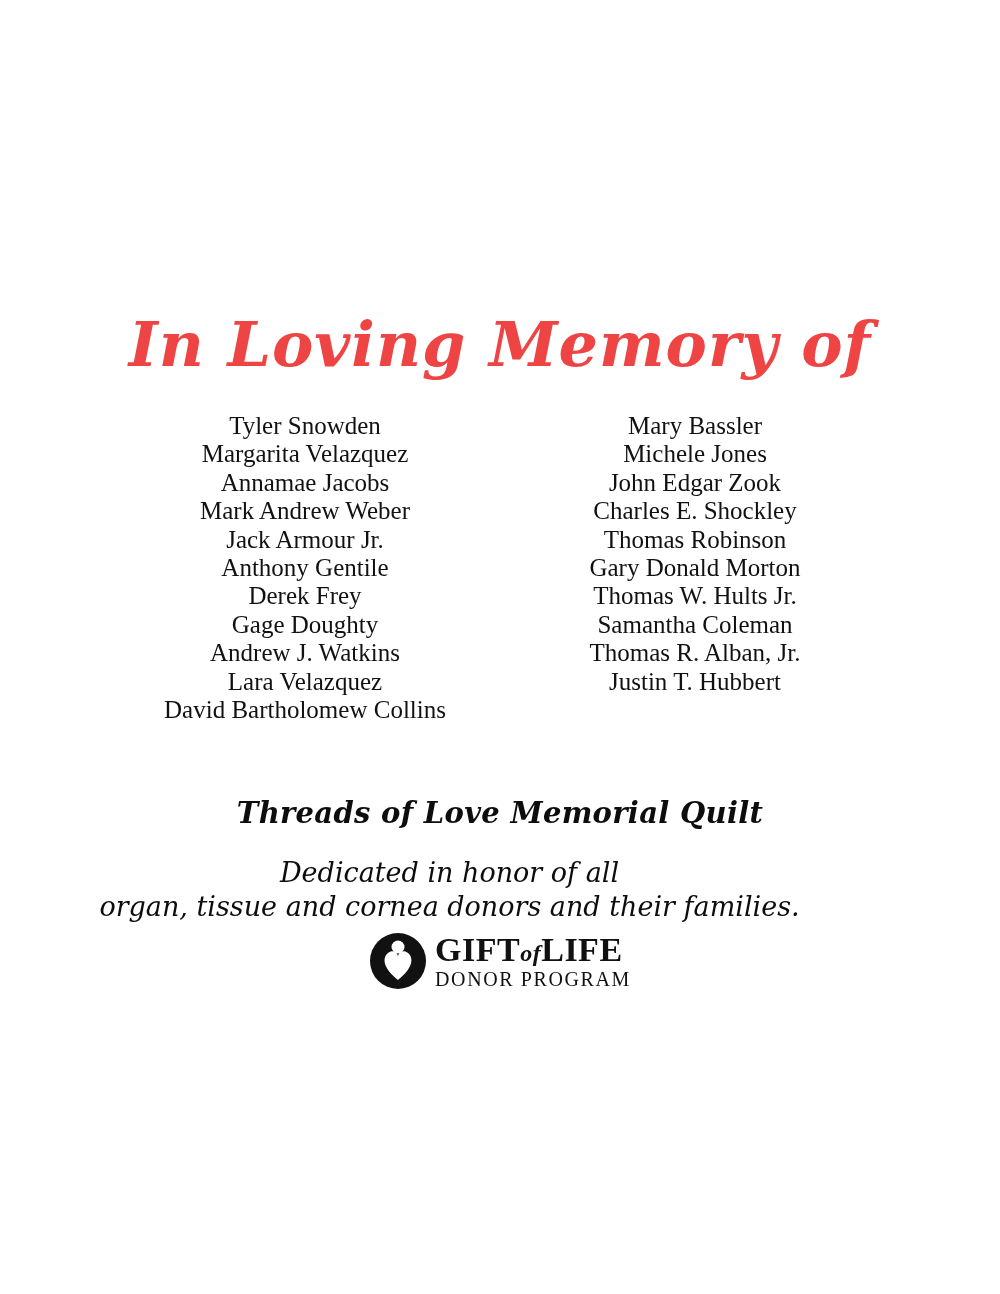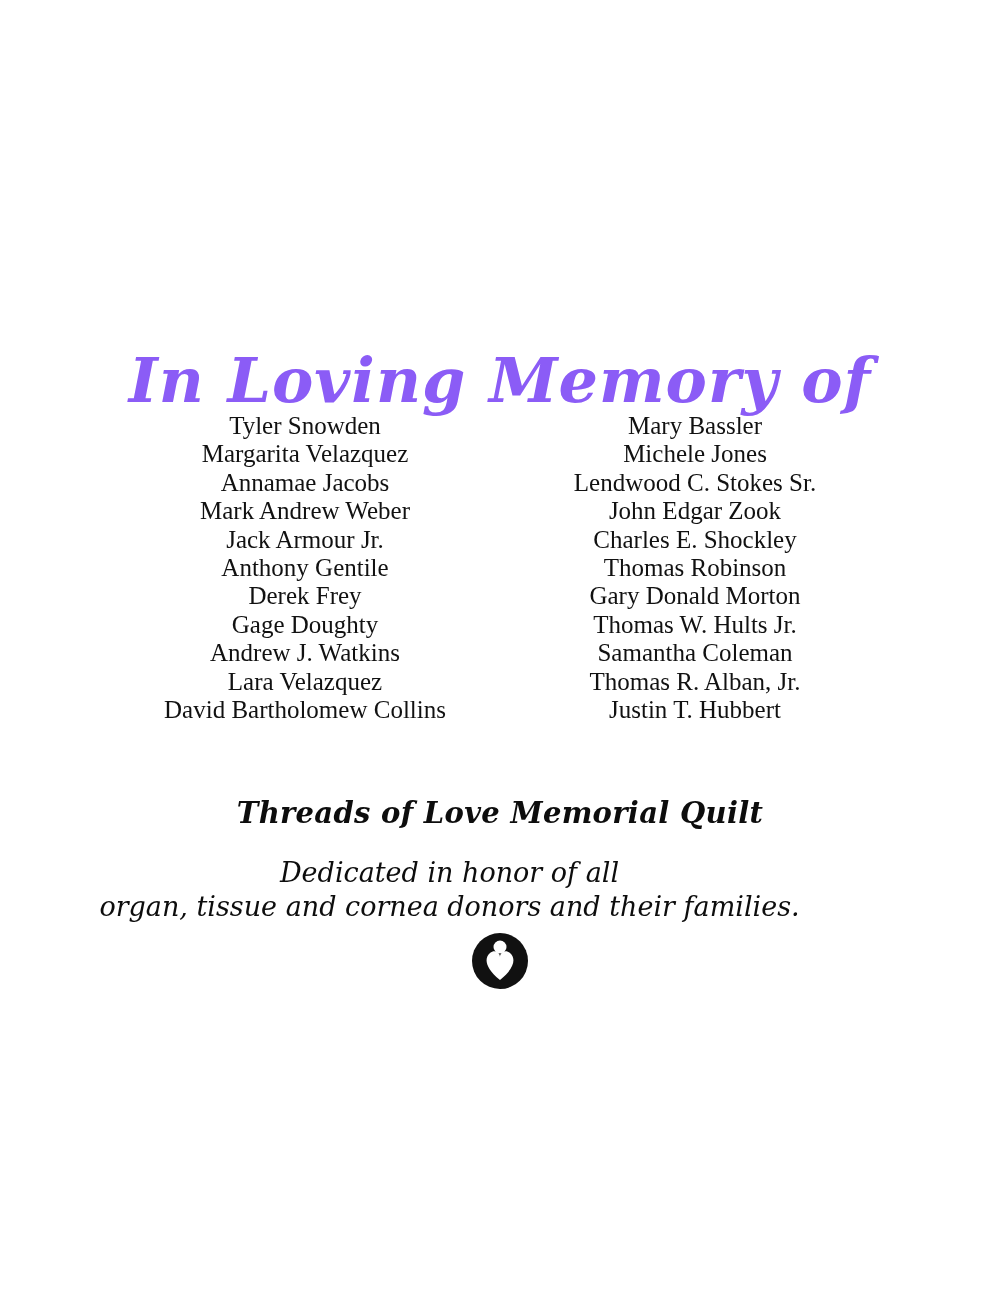--- a/index.html
+++ b/index.html
@@ -27,22 +27,21 @@
     left: 0;
     top: 312px;
     width: 1000px;
     text-align: center;
     font-family: "DejaVu Serif", serif;
     font-style: italic;
     font-weight: 700;
     font-size: 62px;
     line-height: 1.05;
     letter-spacing: 1px;
-    color: #8b5cf6;
-    margin-top: 36px;
+    color: #ef4444;
   }
   .names-block {
     position: absolute;
     left: 130px;
     top: 412px;
     width: 740px;
     display: flex;
     flex-direction: row;
     justify-content: space-between;
   }
@@ -146,21 +145,20 @@
       <div class="name-entry">Anthony Gentile</div>
       <div class="name-entry">Derek Frey</div>
       <div class="name-entry">Gage Doughty</div>
       <div class="name-entry">Andrew J. Watkins</div>
       <div class="name-entry">Lara Velazquez</div>
       <div class="name-entry">David Bartholomew Collins</div>
     </div>
     <div class="names-column">
       <div class="name-entry">Mary Bassler</div>
       <div class="name-entry">Michele Jones</div>
-      <div class="name-entry">Lendwood C. Stokes Sr.</div>
       <div class="name-entry">John Edgar Zook</div>
       <div class="name-entry">Charles E. Shockley</div>
       <div class="name-entry">Thomas Robinson</div>
       <div class="name-entry">Gary Donald Morton</div>
       <div class="name-entry">Thomas W. Hults Jr.</div>
       <div class="name-entry">Samantha Coleman</div>
       <div class="name-entry">Thomas R. Alban, Jr.</div>
       <div class="name-entry">Justin T. Hubbert</div>
     </div>
   </div>
@@ -173,15 +171,21 @@
   </div>
 
   <div class="logo-wrap">
     <div class="logo-mark">
       <svg width="58" height="58" viewBox="0 0 58 58" aria-hidden="true">
         <circle cx="29" cy="29" r="28" fill="#111111"></circle>
         <path d="M29 48 C 14 36, 13 26, 19 21 C 24 17, 29 21, 29 25 C 29 21, 34 17, 39 21 C 45 26, 44 36, 29 48 Z" fill="#ffffff"></path>
         <circle cx="29" cy="15" r="6.5" fill="#ffffff"></circle>
       </svg>
     </div>
+    <div class="logo-text">
+      <div class="logo-line1">
+        <span>GIFT</span><span class="logo-of">of</span><span>LIFE</span>
+      </div>
+      <div class="logo-line2">DONOR PROGRAM</div>
+    </div>
   </div>
 
 </div>
 
 </body></html>

